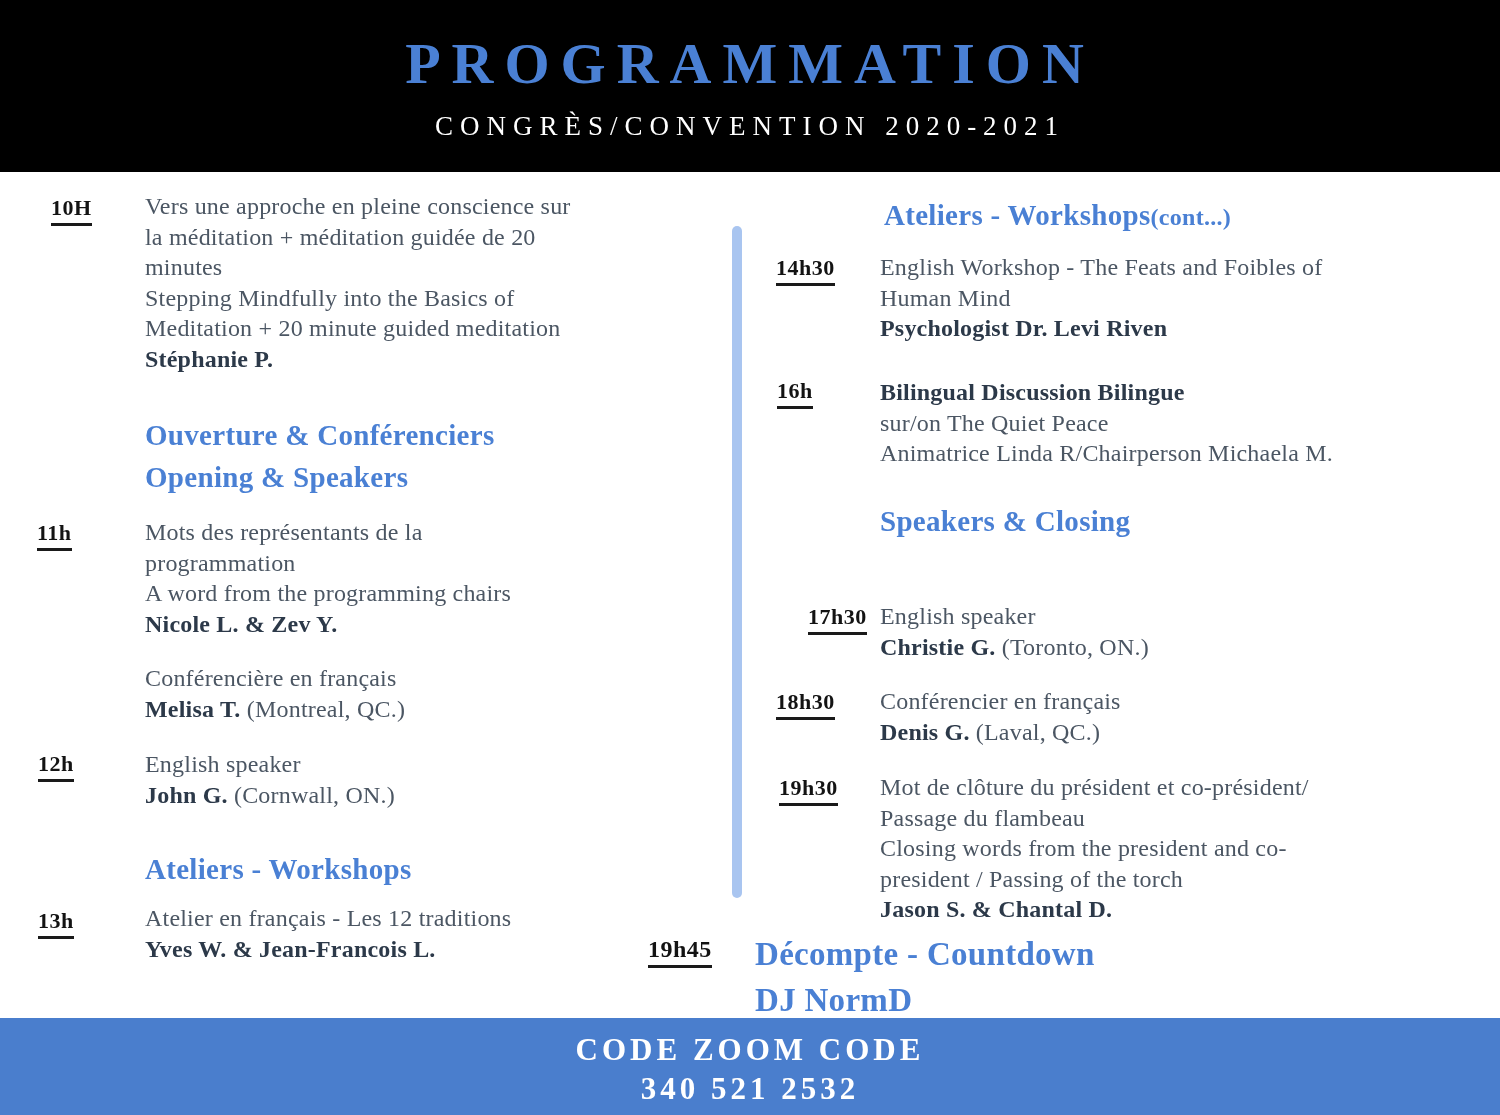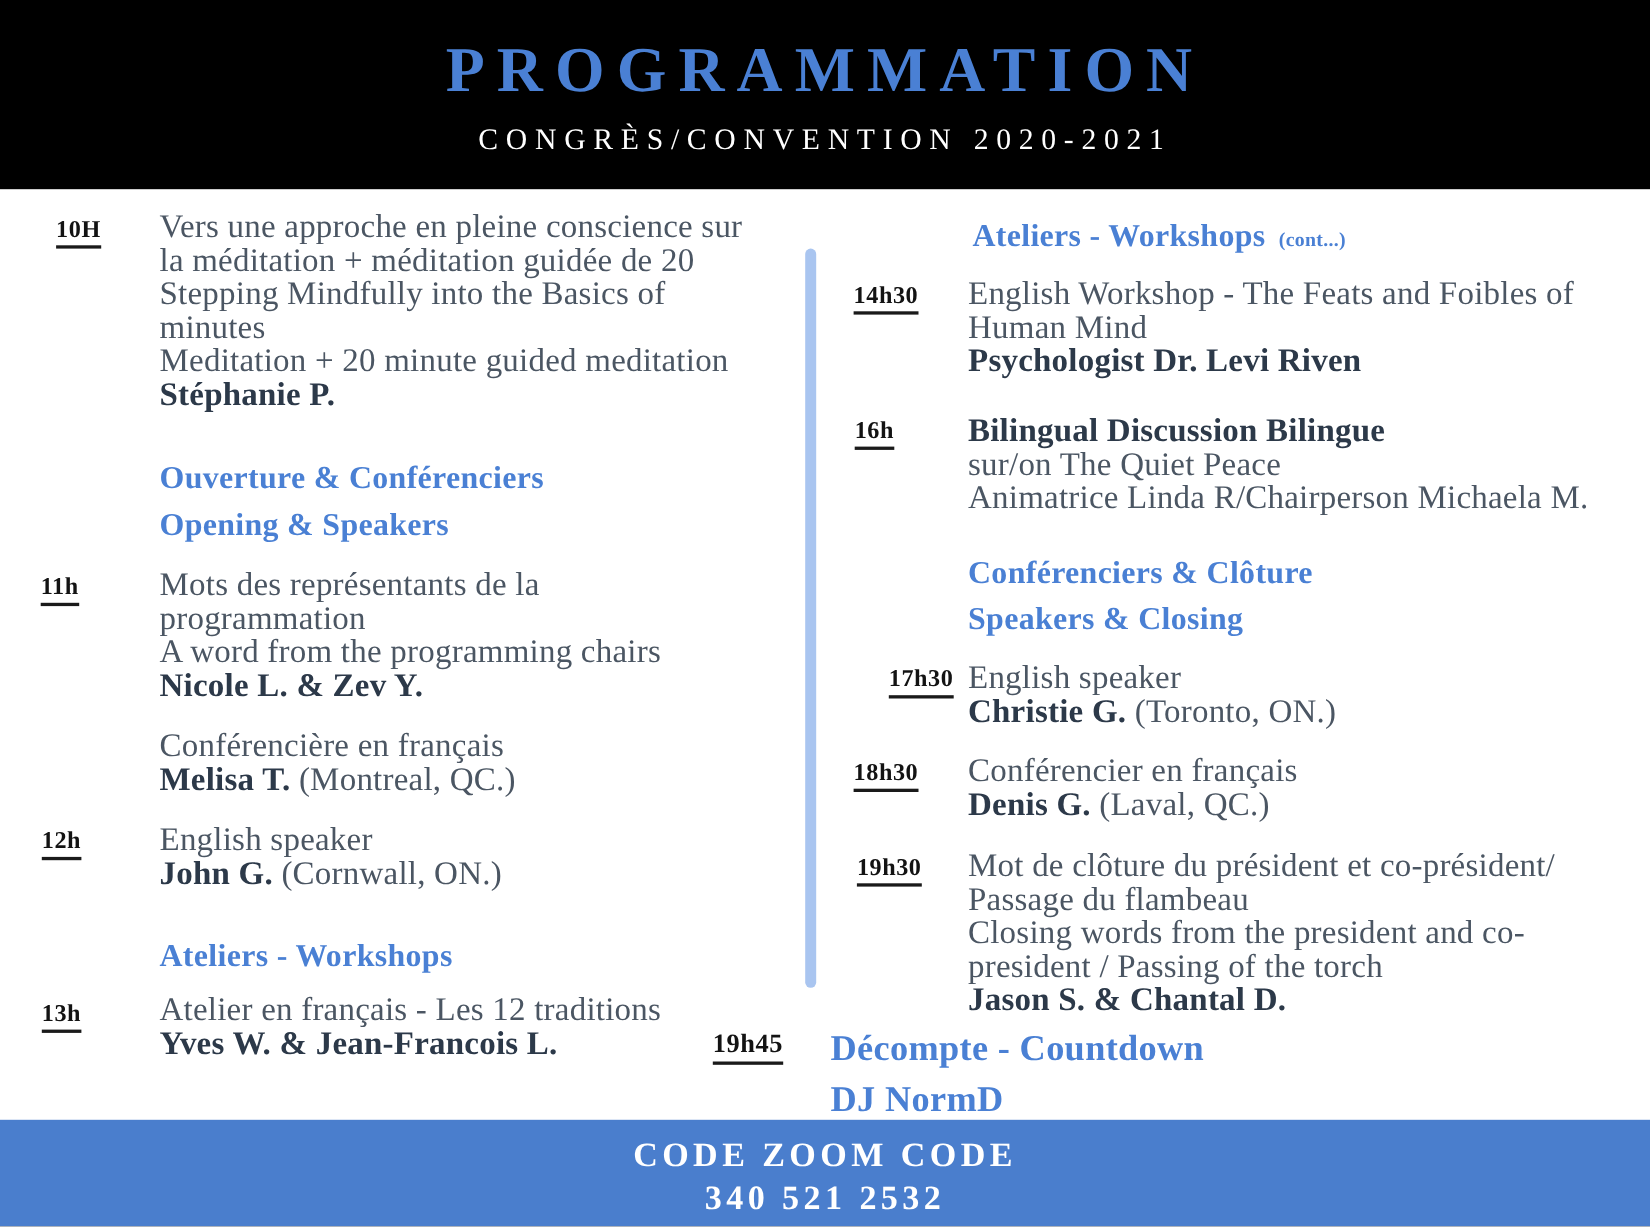--- a/index.html
+++ b/index.html
@@ -41,28 +41,28 @@
   
   .time-label{
     display:inline-block;
     font-size:22px;font-weight:700;letter-spacing:0.5px;
     color:var(--time-text);
     border-bottom:3px solid #1a1a1a;
     padding-bottom:2px;
     white-space:nowrap;
   }
   .time-label.big{font-size:24px;}
-  .body-block{font-size:30px;line-height:30.5px;color:var(--body-text);letter-spacing:0.2px;}
+  .body-block{font-size:24px;line-height:30.5px;color:var(--body-text);letter-spacing:0.2px;}
   .line{white-space:nowrap;}
   .b{font-weight:700;color:var(--name-text);}
   .section-heading{
     font-size:29px;font-weight:700;line-height:42px;
     color:var(--accent-blue);letter-spacing:0.3px;white-space:nowrap;
   }
-  .cont{font-size:18px;margin-left:12px;}
+  .cont{font-size:24px;}
   .big-blue{
     font-size:33px;font-weight:700;line-height:46px;
     color:var(--accent-blue);letter-spacing:0.3px;white-space:nowrap;
   }
   
   .divider{
     position:absolute;left:732px;top:226px;width:10px;height:672px;
     background:var(--divider);border-radius:6px;
   }
   
@@ -87,22 +87,22 @@
   </div>
 
   <div class="divider"></div>
 
   <div class="abs" style="left:35px;top:195px;margin-left:16px;">
     <span class="time-label">10H</span>
   </div>
   <div class="abs body-block" style="left:145px;top:191px;">
     <div class="line">Vers une approche en pleine conscience sur</div>
     <div class="line">la méditation + méditation guidée de 20</div>
+    <div class="line">minutes</div>
     <div class="line">Stepping Mindfully into the Basics of</div>
-    <div class="line">minutes</div>
     <div class="line">Meditation + 20 minute guided meditation</div>
     <div class="line b">Stéphanie P.</div>
   </div>
 
   <div class="abs section-heading" style="left:145px;top:414px;">
     <div>Ouverture &amp; Conférenciers</div>
     <div>Opening &amp; Speakers</div>
   </div>
 
   <div class="abs" style="left:37px;top:520px;">
@@ -160,21 +160,20 @@
   <div class="abs" style="left:777px;top:378px;">
     <span class="time-label">16h</span>
   </div>
   <div class="abs body-block" style="left:880px;top:377px;">
     <div class="line b">Bilingual Discussion Bilingue</div>
     <div class="line">sur/on The Quiet Peace</div>
     <div class="line">Animatrice Linda R/Chairperson Michaela M.</div>
   </div>
 
   <div class="abs section-heading" style="left:880px;top:500px;">
-    <div>Conférenciers &amp; Clôture</div>
     <div>Speakers &amp; Closing</div>
   </div>
 
   <div class="abs" style="left:776px;top:604px;margin-left:32px;">
     <span class="time-label">17h30</span>
   </div>
   <div class="abs body-block" style="left:880px;top:601px;">
     <div class="line">English speaker</div>
     <div class="line">
       <span class="b">Christie G.</span><span> (Toronto, ON.)</span>

